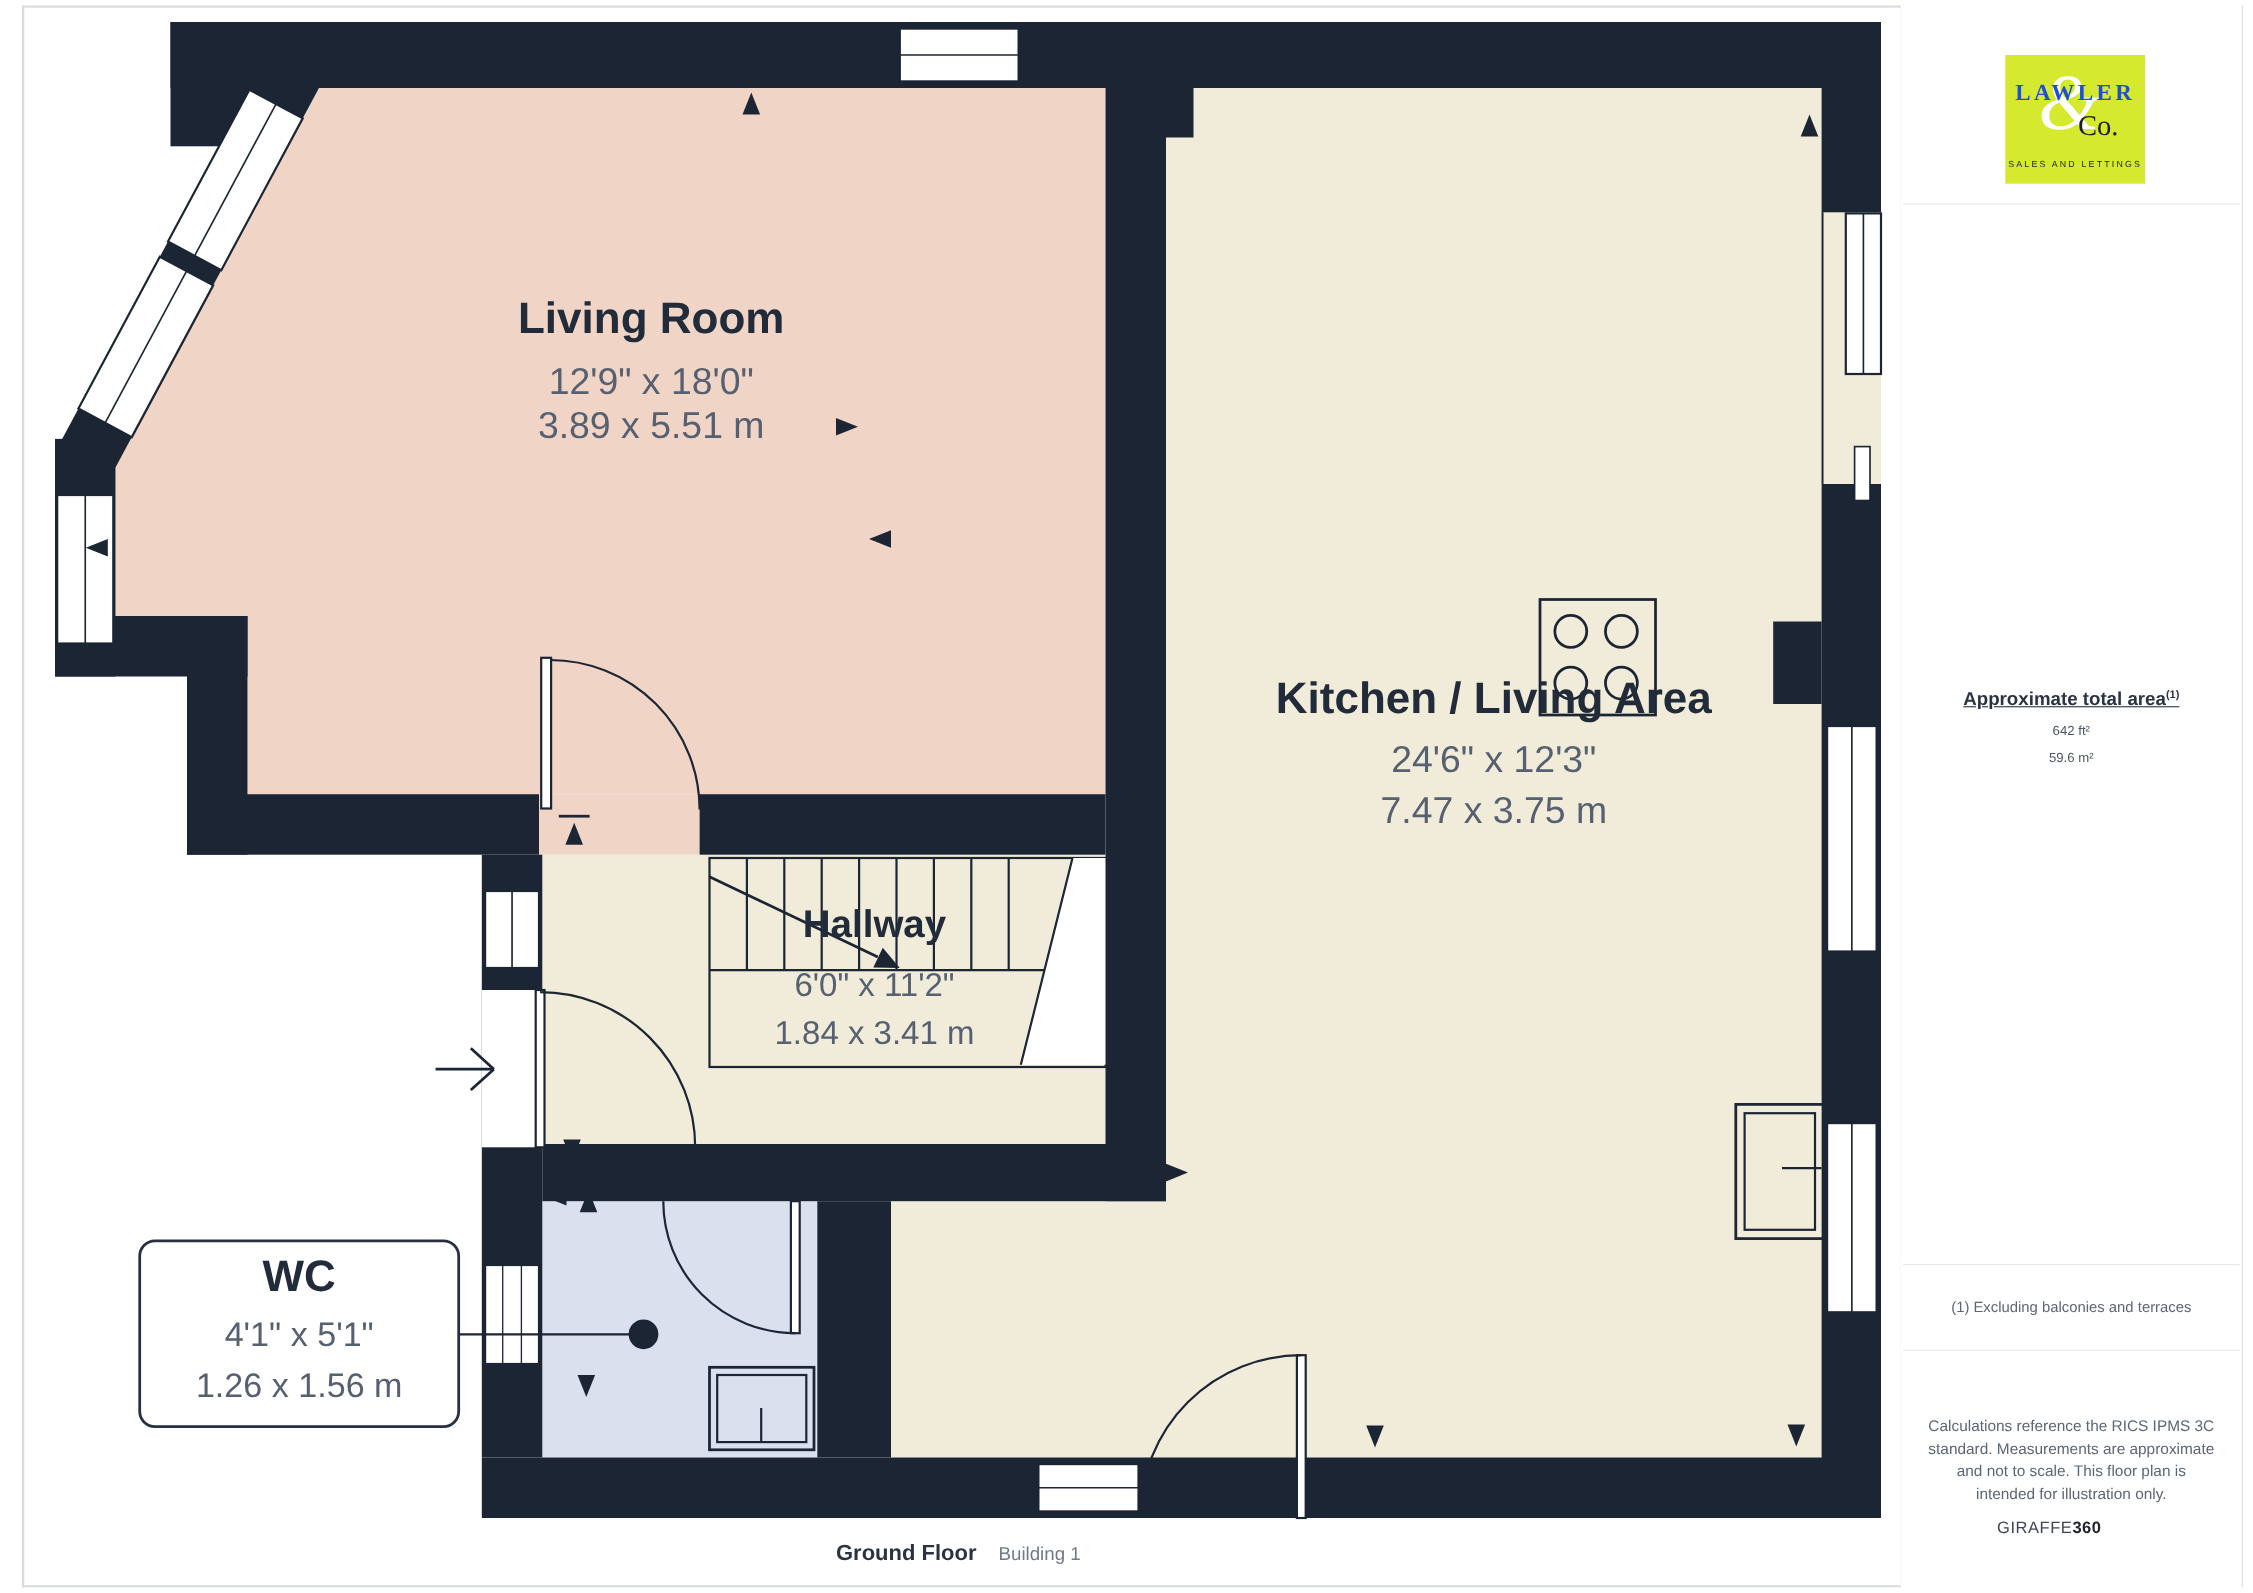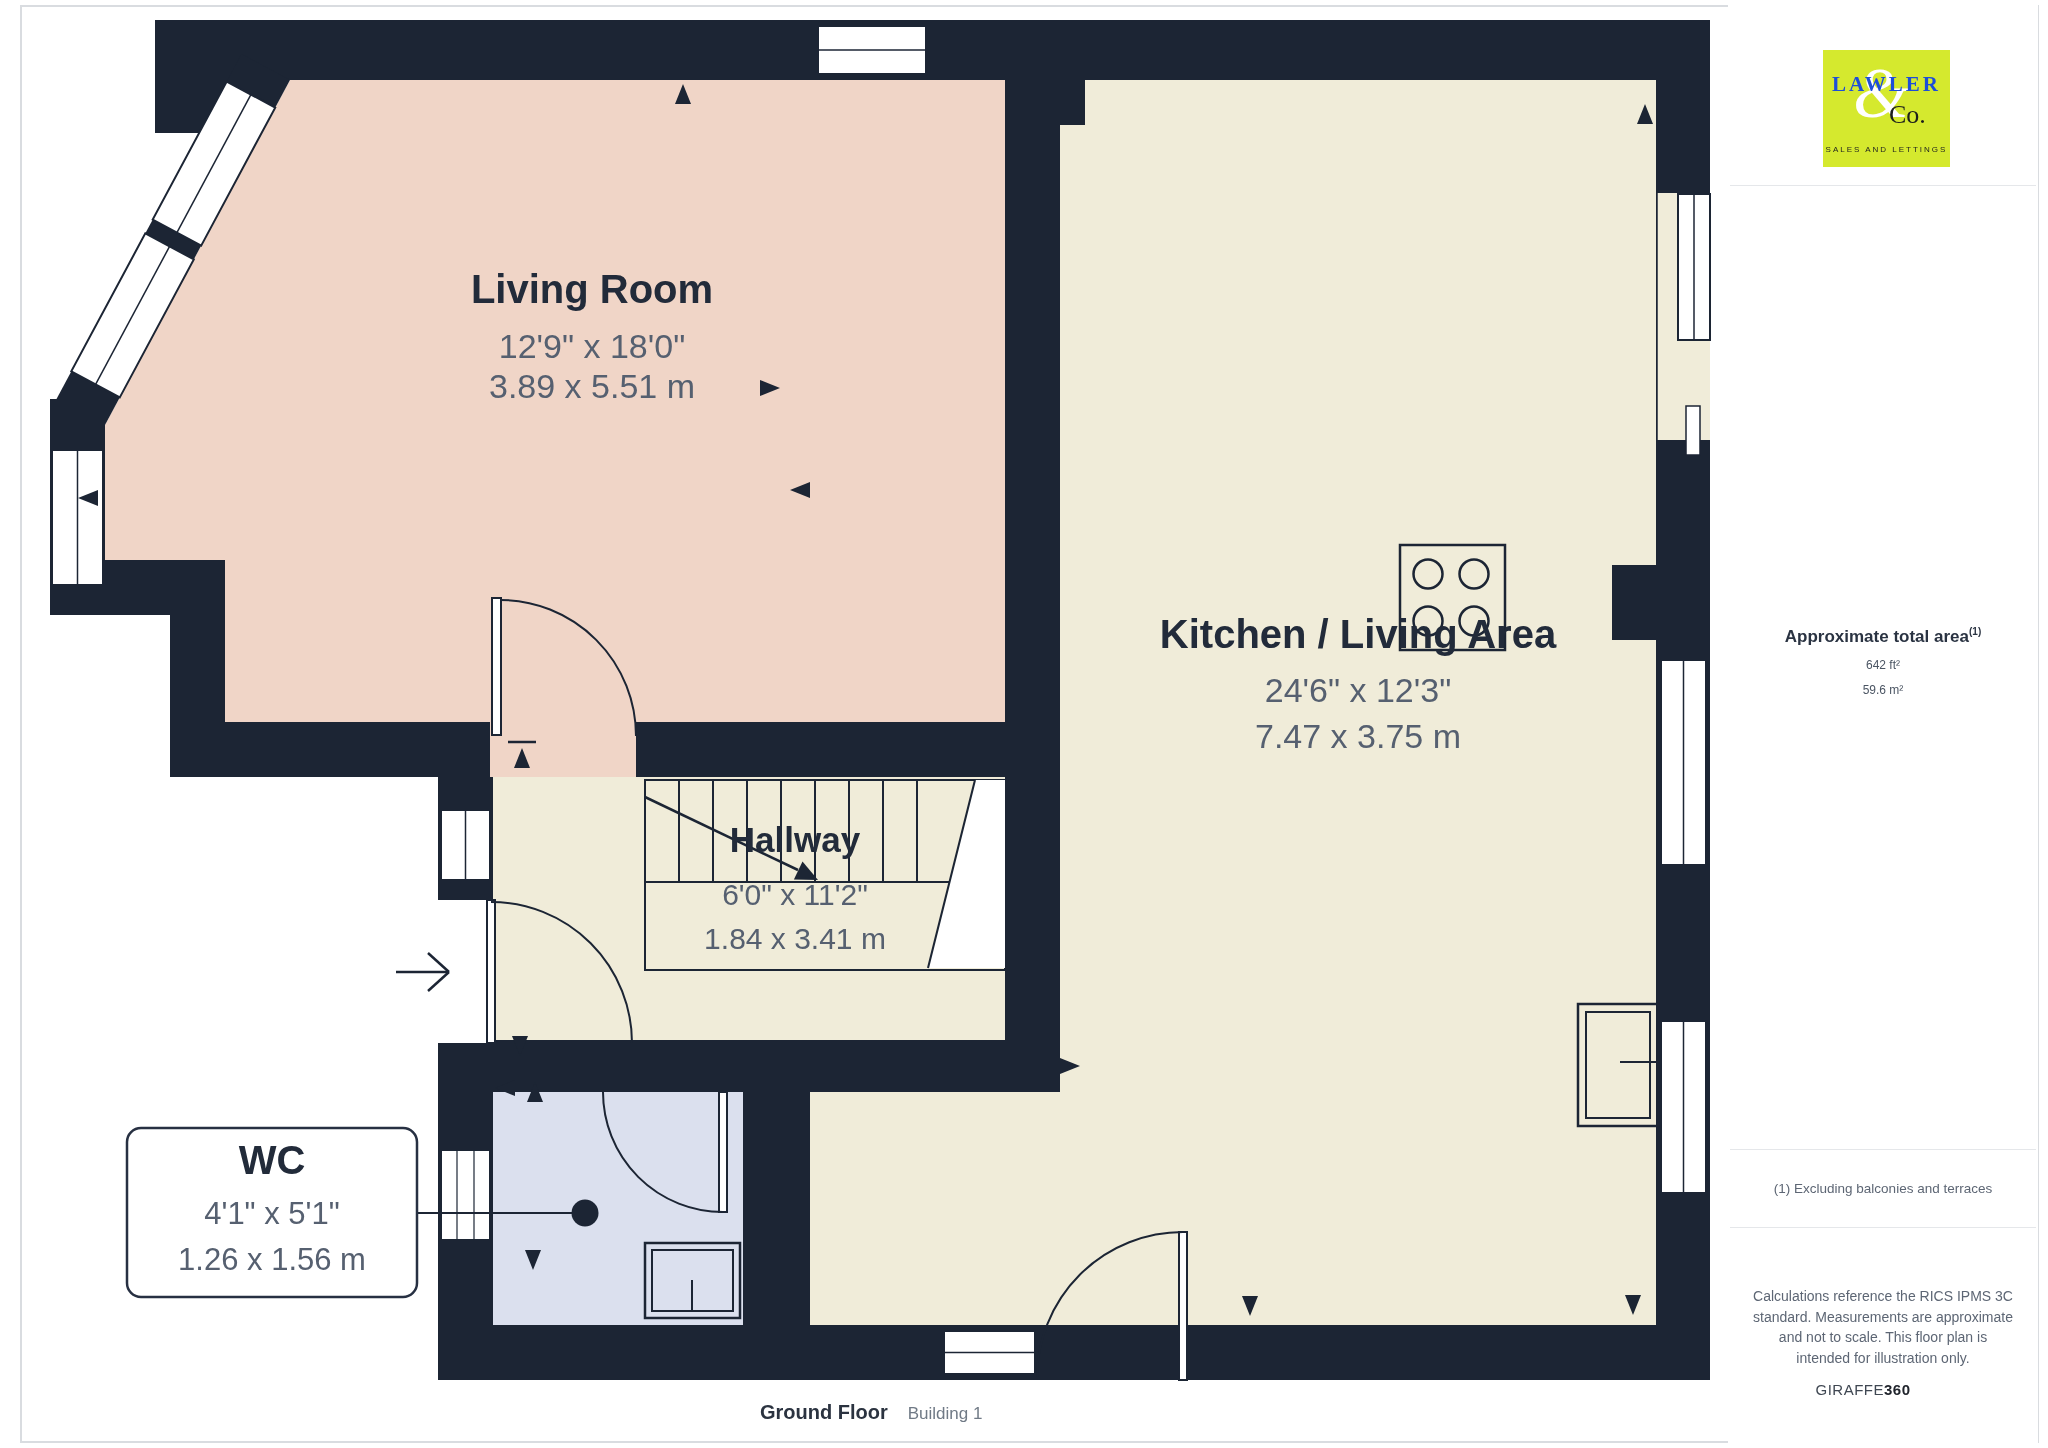--- a/index.html
+++ b/index.html
@@ -11,21 +11,21 @@
   .sidebar{position:absolute;left:1728px;top:0;width:310px;height:1448px;background:#fff;}
   .vline{position:absolute;top:5px;height:1438px;width:1.5px;background:#d9dce0;}
   .hline{position:absolute;left:20px;width:2018px;height:1.5px;background:#d9dce0;}
   .sb-div{position:absolute;left:1730px;width:306px;height:1px;background:#e5e7ea;}
   .logo{position:absolute;left:1823px;top:50px;width:127px;height:117px;background:#d5e92e;}
   .logo-amp{position:absolute;top:2px;left:30px;font-family:"Liberation Serif",serif;font-style:italic;font-size:72px;color:#ffffff;z-index:1;}
   .logo-lawler{position:absolute;top:22px;left:0;right:0;text-align:center;font-family:"Liberation Serif",serif;font-size:21px;font-weight:700;letter-spacing:3px;color:#1d4ed8;z-index:2;}
   .logo-co{position:absolute;top:50px;left:66px;font-family:"Liberation Serif",serif;font-size:26px;color:#1c1f1c;z-index:2;}
   .logo-tag{position:absolute;bottom:13px;left:0;right:0;text-align:center;font-size:8px;letter-spacing:2px;color:#23261f;z-index:2;}
   .area-block{position:absolute;left:1728px;top:626px;width:310px;text-align:center;}
-  .area-title{font-size:17px;font-weight:700;color:#2a3342;}
+  .area-title{font-size:17px;font-weight:700;color:#2a3342;text-decoration:underline;}
   .area-title sup{font-size:10px;}
   .area-val{font-size:12px;color:#4b5563;margin-top:11px;}
   .sb-note{position:absolute;left:1742px;top:1181px;width:282px;text-align:center;font-size:13.5px;color:#5d6674;}
   .sb-par{position:absolute;left:1752px;top:1286px;width:262px;text-align:center;font-size:14px;line-height:20.5px;color:#5d6674;}
   .sb-brand{position:absolute;left:1708px;top:1381px;width:310px;text-align:center;font-size:15px;color:#3f4752;letter-spacing:0.5px;}
   .sb-brand b{color:#20242c;}
   .footer{position:absolute;left:760px;top:1401px;display:flex;gap:20px;align-items:baseline;}
   .footer .ff{font-size:20px;font-weight:700;color:#2b3340;}
   .footer .fb{font-size:17px;color:#707a86;}
 </style>

